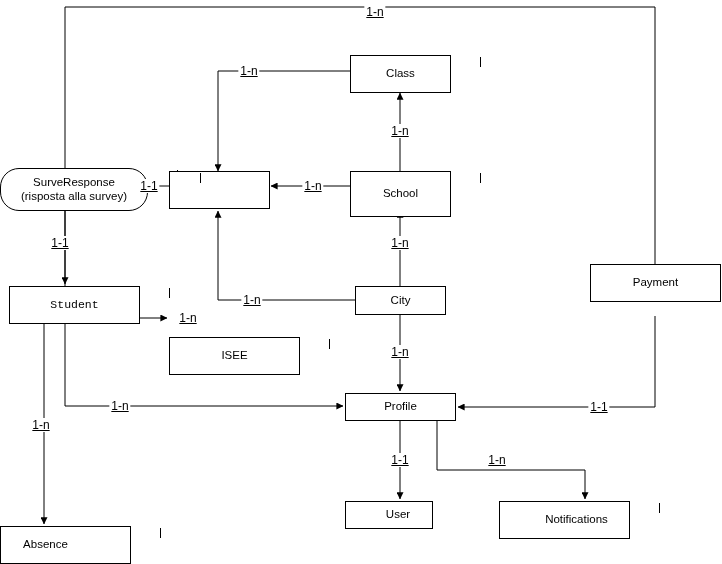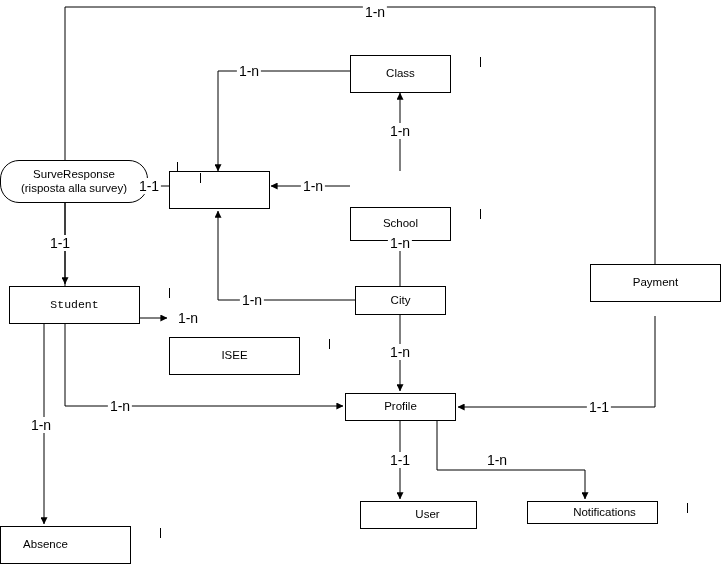--- a/index.html
+++ b/index.html
@@ -54,26 +54,27 @@
   svg#edges {
     position: absolute;
     left: 0;
     top: 0;
     width: 722px;
     height: 564px;
     overflow: visible;
   }
   .edge-label {
     position: absolute;
-    font-size: 14px;
+    font-size: 12px;
     color: #000000;
     background: #ffffff;
     padding: 0 2px;
     white-space: nowrap;
     transform: translate(-50%, -50%);
+    text-decoration: underline;
   }
 </style>
 </head>
 <body>
 
 <div id="canvas">
 
   <svg id="edges" xmlns="http://www.w3.org/2000/svg">
     <defs>
       <marker id="arrow" viewBox="0 0 10 10" refX="9.5" refY="5" markerWidth="7" markerHeight="7" orient="auto-start-reverse">
@@ -114,35 +115,35 @@
     </g>
   </svg>
 
   <div class="node" style="left:350px; top:55px; width:101px; height:38px;">
     <div class="title">Class</div>
     <div class="compartment">
         <span class="divider" style="left:30px;"></span>
       </div>
   </div>
 
-  <div class="node" style="left:0px; top:160px; width:148px; height:43px;border-radius:19px;">
+  <div class="node" style="left:0px; top:168px; width:148px; height:43px;border-radius:19px;">
     <div class="title">SurveResponse
 (risposta alla survey)</div>
     <div class="compartment">
         <span class="divider" style="left:30px;"></span>
       </div>
   </div>
 
   <div class="node" style="left:169px; top:171px; width:101px; height:38px;">
     <div class="compartment">
         <span class="divider" style="left:30px;"></span>
       </div>
   </div>
 
-  <div class="node" style="left:350px; top:171px; width:101px; height:34px;margin-top:36px;">
+  <div class="node" style="left:350px; top:171px; width:101px; height:46px;">
     <div class="title">School</div>
     <div class="compartment">
         <span class="divider" style="left:30px;"></span>
       </div>
   </div>
 
   <div class="node" style="left:590px; top:264px; width:131px; height:38px;">
     <div class="title">Payment</div>
     <div class="compartment">
         <span class="divider" style="left:30px;"></span>
@@ -164,25 +165,25 @@
     <div class="title">ISEE</div>
     <div class="compartment">
         <span class="divider" style="left:30px;"></span>
       </div>
   </div>
 
   <div class="node" style="left:345px; top:393px; width:111px; height:28px;">
     <div class="title">Profile</div>
   </div>
 
-  <div class="node" style="left:360px; top:501px; width:117px; height:28px;padding-left:18px;">
+  <div class="node" style="left:345px; top:501px; width:88px; height:28px;padding-left:18px;">
     <div class="title">User</div>
   </div>
 
-  <div class="node" style="left:527px; top:501px; width:131px; height:23px;padding-left:24px;">
+  <div class="node" style="left:499px; top:501px; width:131px; height:38px;padding-left:24px;">
     <div class="title">Notifications</div>
     <div class="compartment">
         <span class="divider" style="left:30px;"></span>
       </div>
   </div>
 
   <div class="node" style="left:0px; top:526px; width:131px; height:38px;gap:40px;">
     <div class="title">Absence</div>
     <div class="compartment">
         <span class="divider" style="left:30px;"></span>

